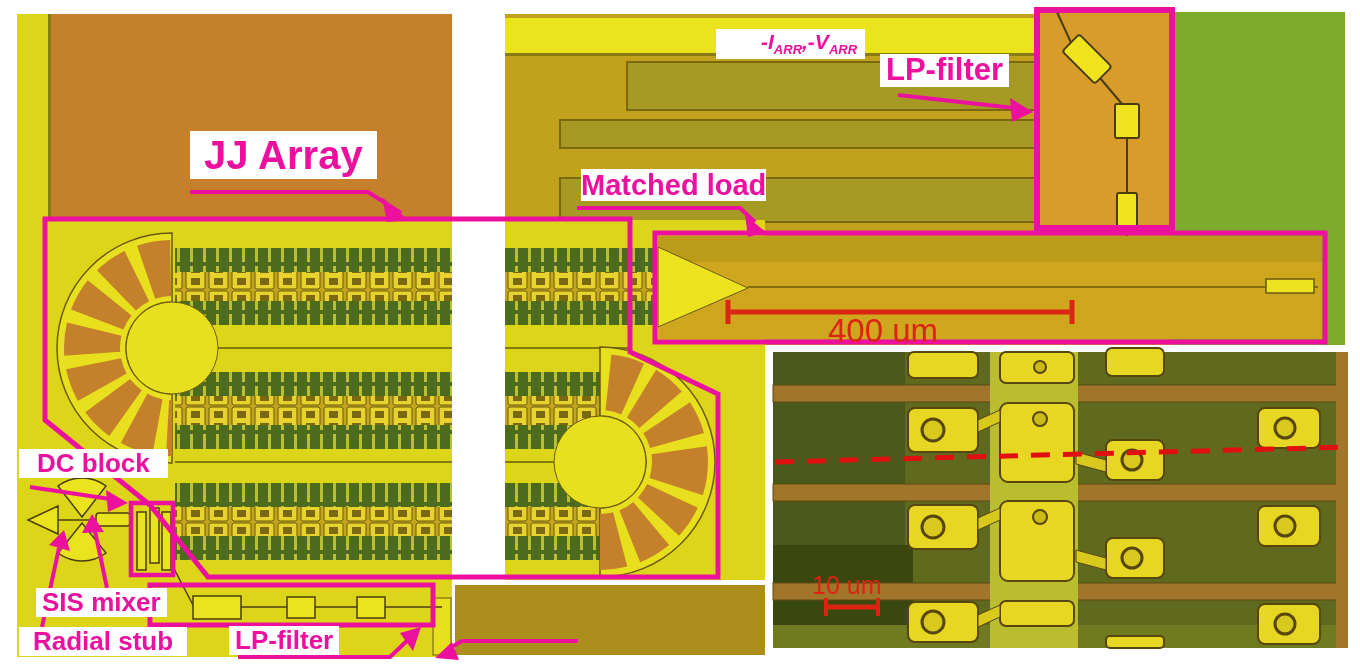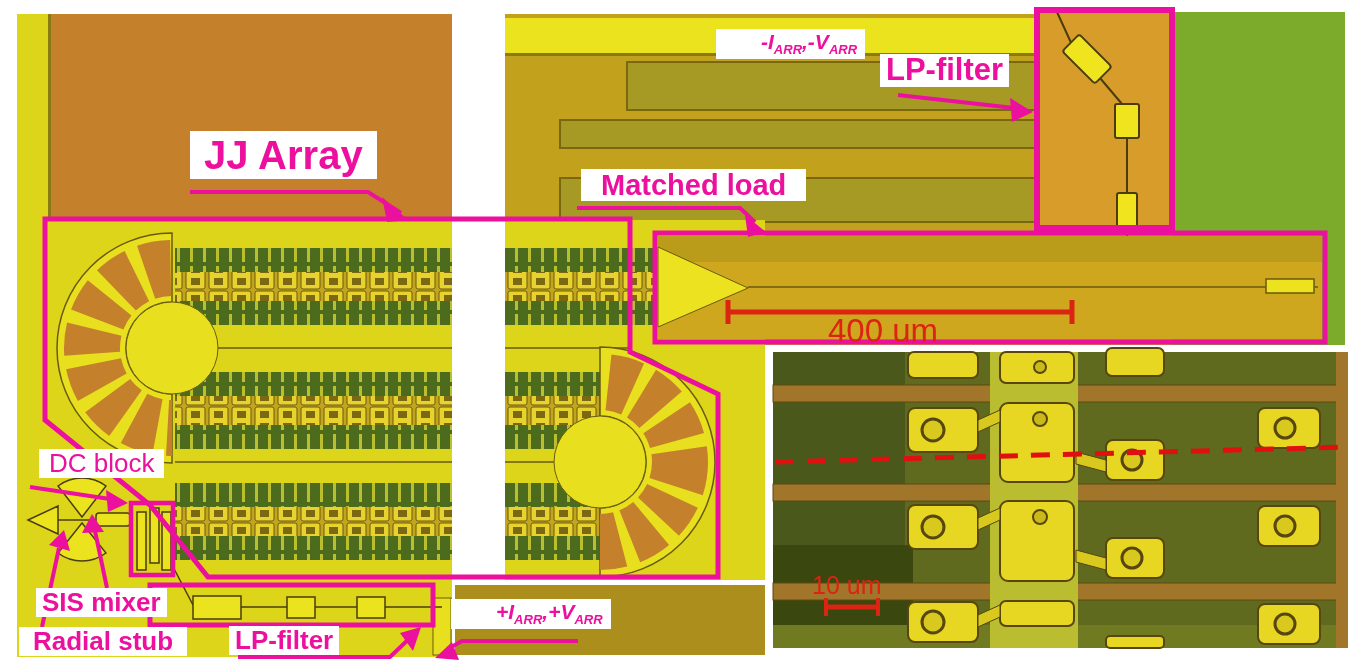--- a/index.html
+++ b/index.html
@@ -210,30 +210,27 @@
 </svg>
 
 <div class="lbl box" style="left:190px;top:131px;font-size:40px;padding:3px 14px;">JJ Array</div>
 
 <div class="lbl box italic" style="left:716px;top:29px;font-size:21px;">
   <span>-I</span><sub>ARR</sub><span>,-V</span><sub>ARR</sub>
 </div>
 
 <div class="lbl box" style="left:880px;top:54px;font-size:31px;font-weight:600;padding:0 6px;">LP-filter</div>
 
-<div class="lbl box" style="left:581px;top:169px;font-size:29px;font-weight:600;padding:1px 20px;">Matched load</div>
-
-<div class="lbl box" style="left:19px;top:449px;font-size:26px;font-weight:400;padding:1px 10px;margin-left:20px;">DC block</div>
+<div class="lbl box" style="left:581px;top:169px;font-size:29px;font-weight:600;padding:1px 0;">Matched load</div>
+
+<div class="lbl box" style="left:19px;top:449px;font-size:26px;font-weight:700;padding:1px 18px;">DC block</div>
 
 <div class="lbl box" style="left:36px;top:588px;font-size:26px;font-weight:600;padding:1px 6px;">SIS mixer</div>
 
 <div class="lbl box" style="left:19px;top:627px;font-size:26px;font-weight:600;padding:1px 14px;">Radial stub</div>
 
 <div class="lbl box" style="left:229px;top:626px;font-size:26px;font-weight:600;padding:1px 6px;">LP-filter</div>
 
-<div class="lbl box italic" style="left:451px;top:599px;font-size:21px;">
-  <span>+I</span><sub>ARR</sub><span>,+V</span><sub>ARR</sub>
-</div>
 
 <div class="lbl red" style="left:828px;top:314px;font-size:33px;font-weight:normal;">400 um</div>
 
 <div class="lbl red" style="left:812px;top:572px;font-size:25px;font-weight:normal;">10 um</div>
 </div>
 
 </body></html>

